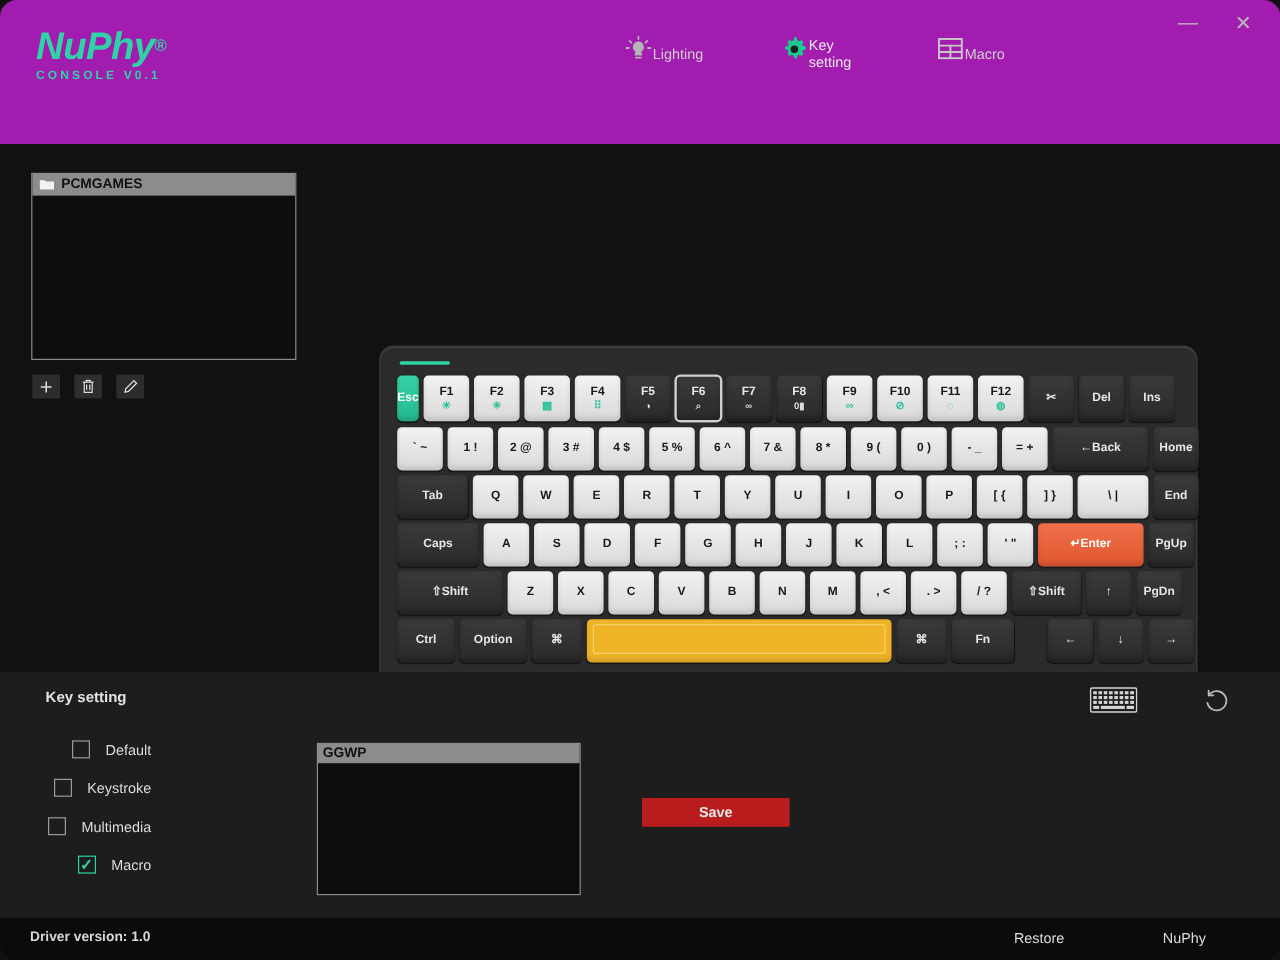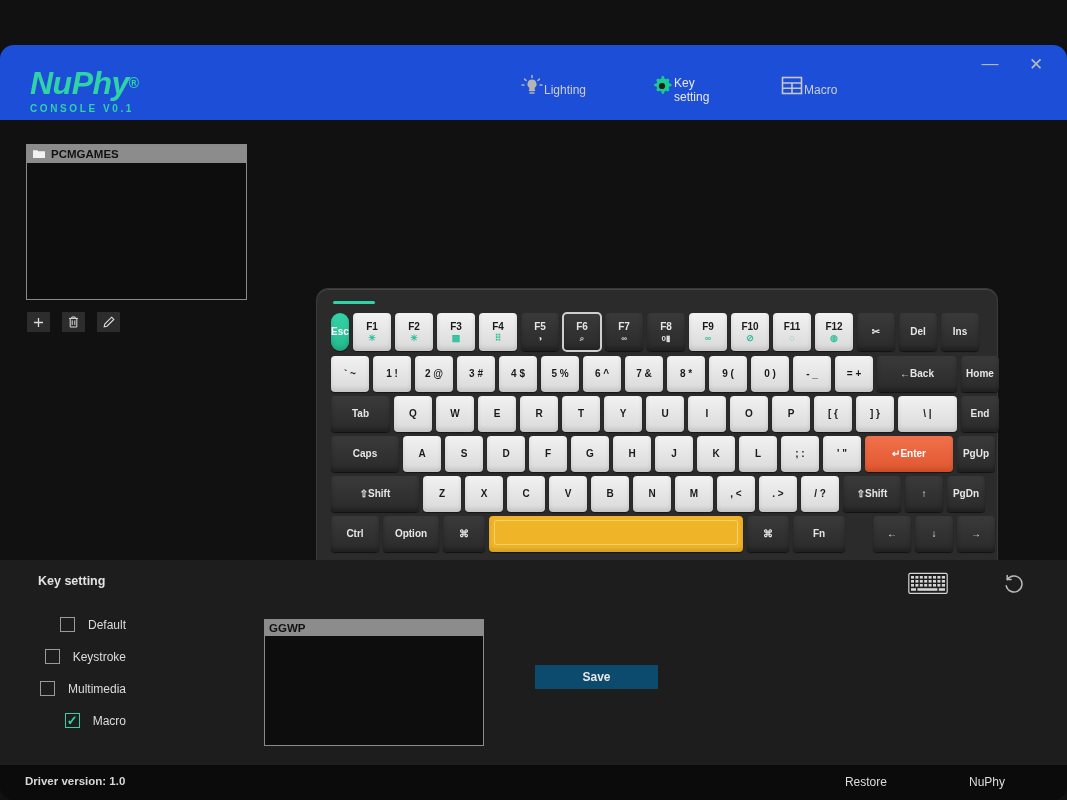--- a/index.html
+++ b/index.html
@@ -12,24 +12,23 @@
   #app {
     position: relative;
     width: 1067px; height: 800px;
     background: #111111;
   }
 
   
   .titlebar {
     position: absolute; left: 0; top: 0;
     width: 1067px; height: 120px;
-    background: #1d4ed8;
+    background: #a21caf;
     border-top-left-radius: 14px;
     border-top-right-radius: 14px;
-    margin-top: 45px;
   }
   .logo {
     position: absolute; left: 30px; top: 22px;
   }
   .logo-main {
     font-size: 32px; font-weight: bold; font-style: italic;
     color: #2fd3a5; letter-spacing: -0.5px; line-height: 1;
     display: inline-block;
   }
   .logo-reg {
@@ -191,21 +190,21 @@
     background: #0d0d0d; border: 1px solid #8a8a8a;
   }
   .macro-item {
     height: 16px; background: #8c8c8c; color: #111;
     font-size: 11.5px; font-weight: bold;
     display: flex; align-items: center; padding: 0 4px; cursor: pointer;
   }
   .save-btn {
     position: absolute; left: 535px; top: 665px;
     width: 123px; height: 24px;
-    background: #0c4a6e; color: #e8e8e8;
+    background: #b91c1c; color: #e8e8e8;
     font-size: 12px; font-weight: bold;
     display: flex; align-items: center; justify-content: center;
     cursor: pointer; border: none;
     font-family: "Liberation Sans", sans-serif;
   }
 
   
   .footer {
     position: absolute; left: 0; top: 765px;
     width: 1067px; height: 35px;
@@ -302,21 +301,21 @@
         <svg width="12" height="12" viewBox="0 0 12 12" fill="none" stroke="#ddd" stroke-width="1.1">
             <path d="M8.6 1.2l2.2 2.2L4 10.2 1.2 10.8l.6-2.8z"></path>
           </svg>
       </div>
     </div>
 
     <div class="kb-case">
       <div class="kb-indicator"></div>
       <div class="kb-inner" id="kb-inner">
           <div class="kb-row frow">
-            <div class="key teal" style="width: 18px; border-radius: 18px;">
+            <div class="key teal" style="width: 18px;">
               <div class="legend">Esc</div>
             </div>
             <div class="key light" style="width: 38px;">
               <div class="legend">F1</div>
               <div class="sub">☀</div>
             </div>
             <div class="key light" style="width: 38px;">
               <div class="legend">F2</div>
               <div class="sub">☀</div>
             </div>

